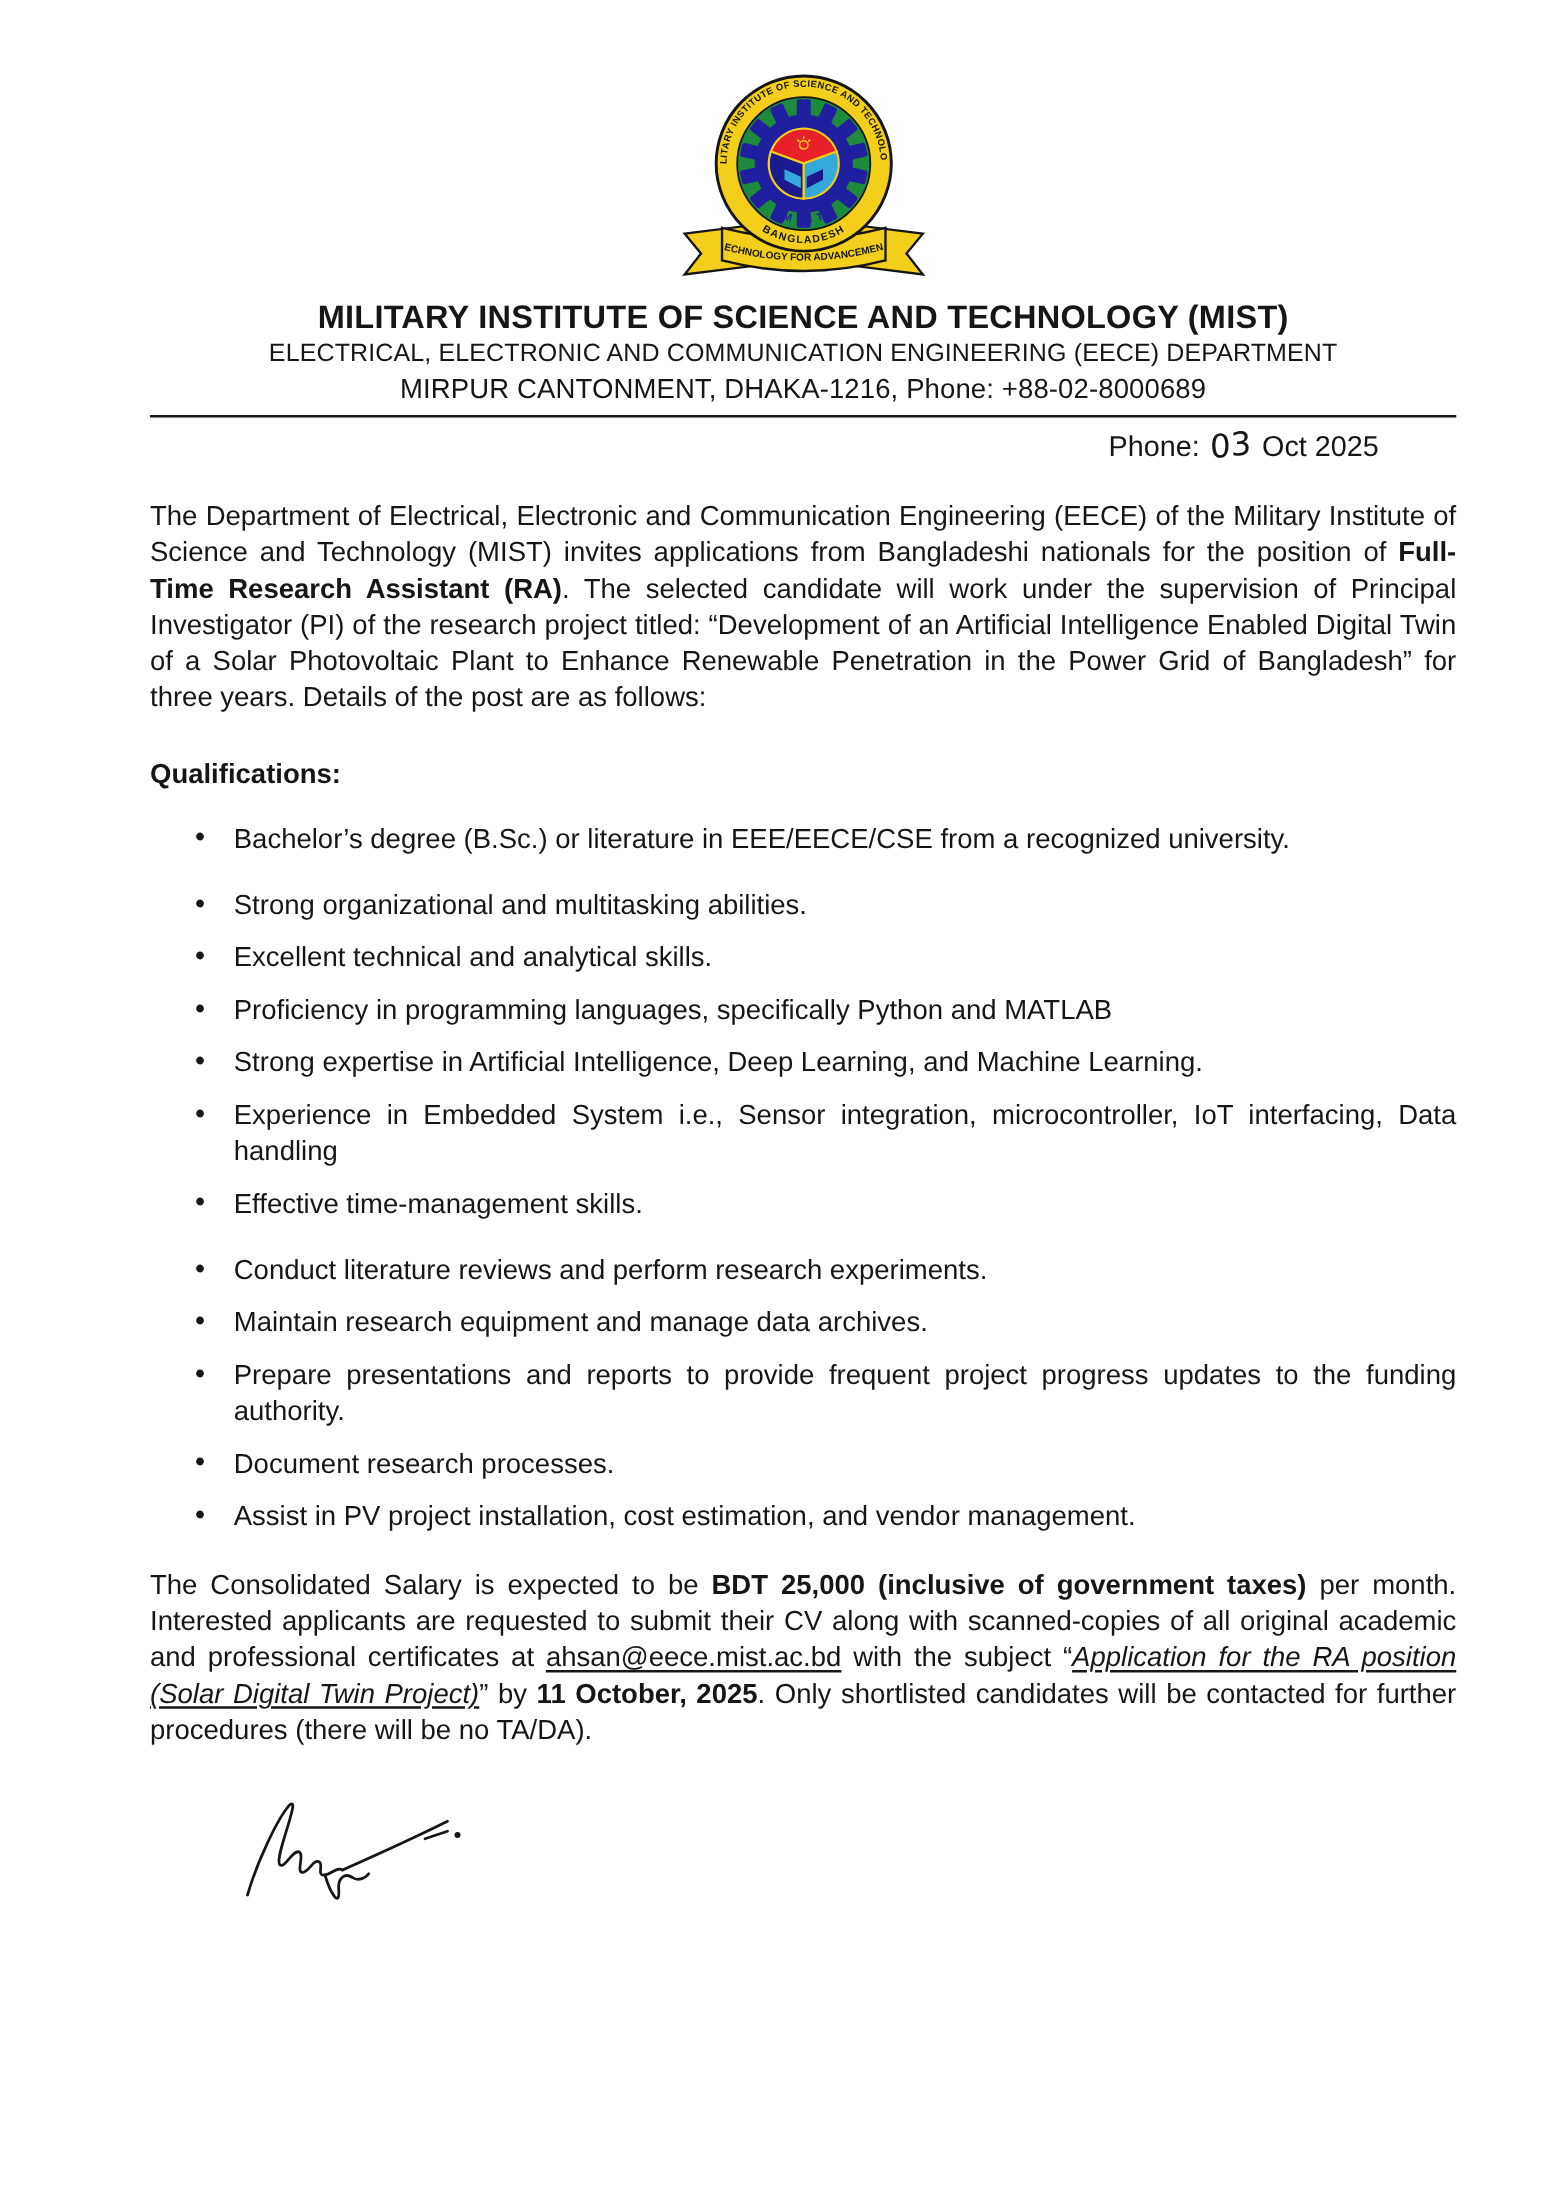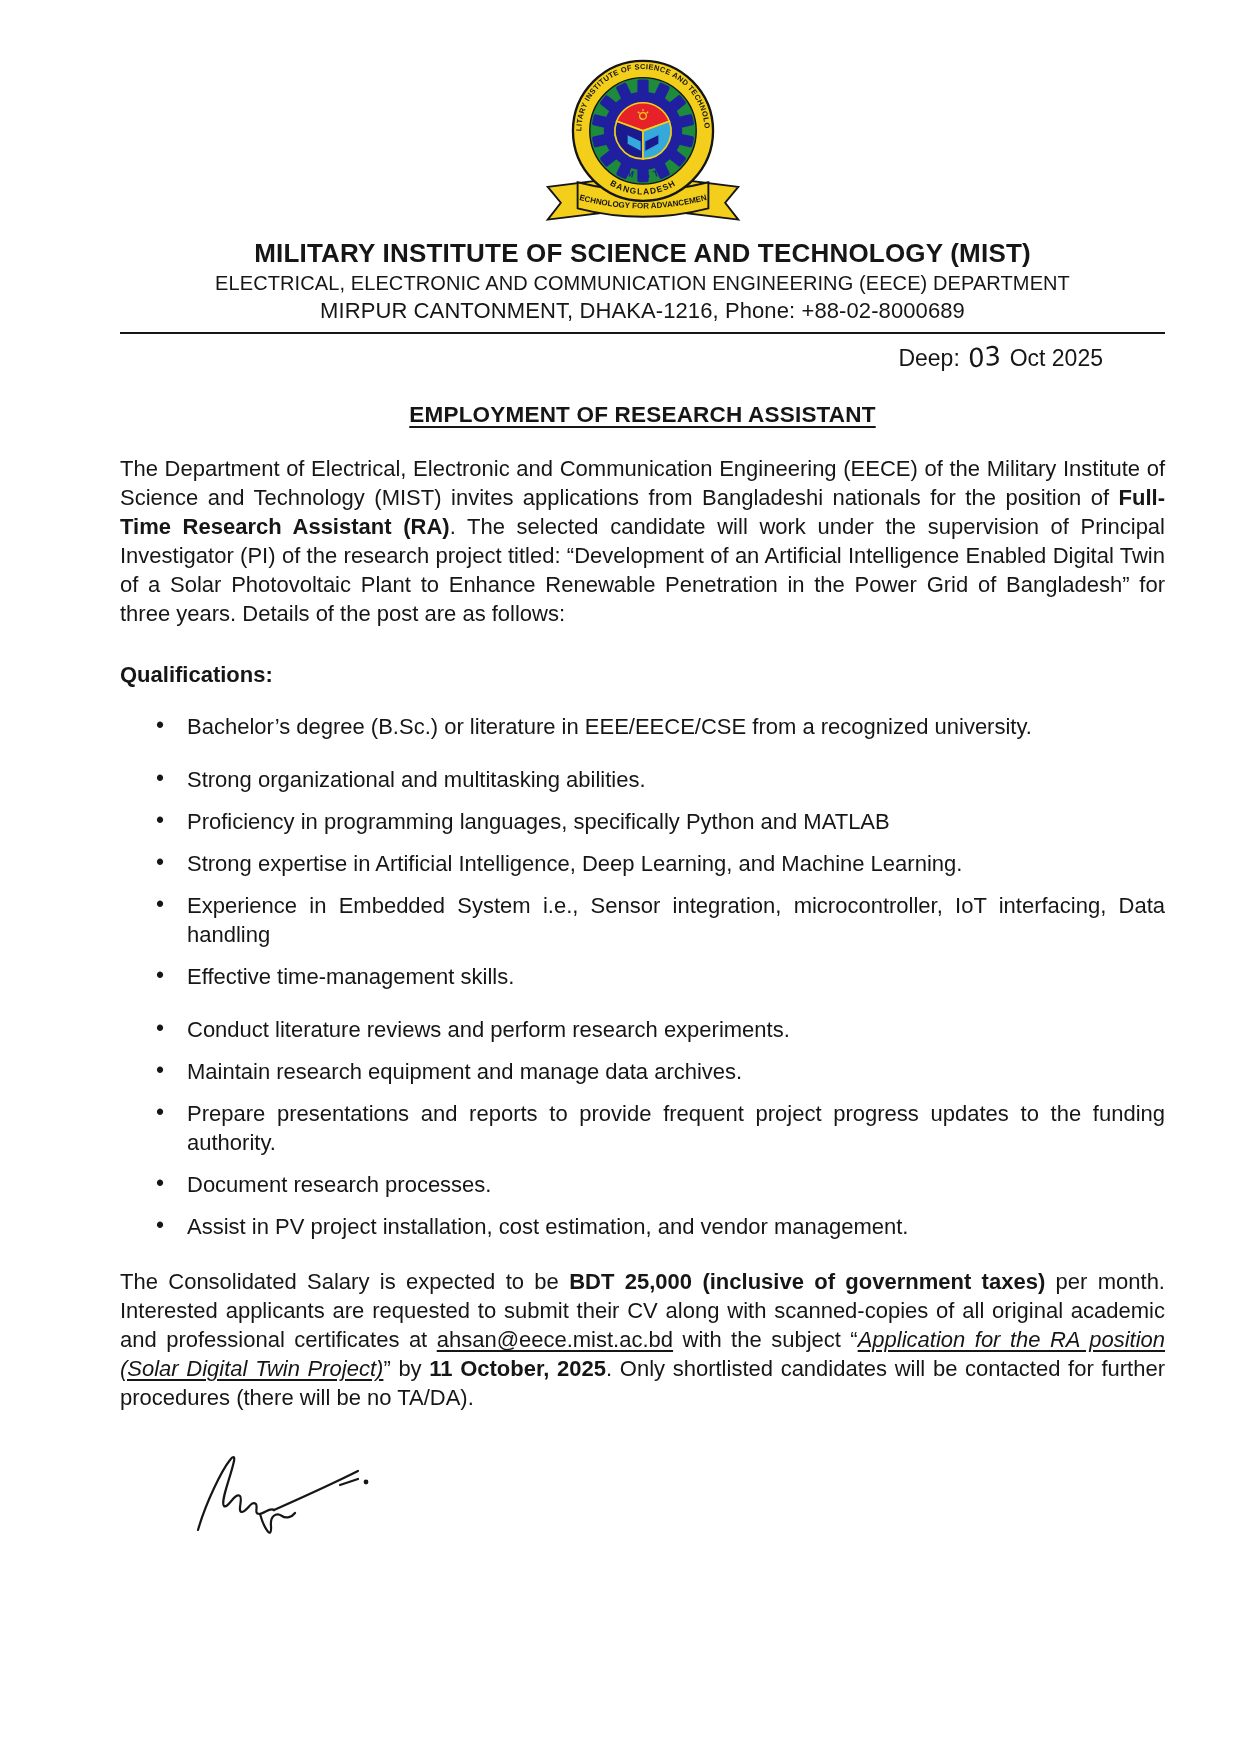--- a/index.html
+++ b/index.html
@@ -110,38 +110,38 @@
             <textPath href="#arcMist" startOffset="50%" text-anchor="middle">M    I    S    T</textPath>
           </text>
         </svg>
       </div>
       <div class="inst-title">MILITARY INSTITUTE OF SCIENCE AND TECHNOLOGY (MIST)</div>
       <div class="dept-line">ELECTRICAL, ELECTRONIC AND COMMUNICATION ENGINEERING (EECE) DEPARTMENT</div>
       <div class="addr-line">MIRPUR CANTONMENT, DHAKA-1216, Phone: +88-02-8000689</div>
     </div>
 
     <div class="date-line">
-      <span>Deep:</span>
+      <span>Phone:</span>
       <span class="hand">03</span>
       <span>Oct 2025</span>
     </div>
 
-    <div class="doc-title">EMPLOYMENT OF RESEARCH ASSISTANT</div>
 
     <p class="para"><span>The Department of Electrical, Electronic and Communication Engineering (EECE) of the Military Institute of Science and Technology (MIST) invites applications from Bangladeshi nationals for the position of </span><span class="b">Full-Time Research Assistant (RA)</span><span>. The selected candidate will work under the supervision of Principal Investigator (PI) of the research project titled: “Development of an Artificial Intelligence Enabled Digital Twin of a Solar Photovoltaic Plant to Enhance Renewable Penetration in the Power Grid of Bangladesh” for three years. Details of the post are as follows:</span></p>
 
     <div class="sec-heading">Qualifications:</div>
     <ul class="doc-list">
 
     <li>Bachelor’s degree (B.Sc.) or literature in EEE/EECE/CSE from a recognized university.</li>
       </ul>
 
     <ul class="doc-list">
 
     <li>Strong organizational and multitasking abilities.</li>
+        <li>Excellent technical and analytical skills.</li>
         <li>Proficiency in programming languages, specifically Python and MATLAB</li>
         <li>Strong expertise in Artificial Intelligence, Deep Learning, and Machine Learning.</li>
         <li>Experience in Embedded System i.e., Sensor integration, microcontroller, IoT interfacing, Data handling</li>
         <li>Effective time-management skills.</li>
       </ul>
 
     <ul class="doc-list">
 
     <li>Conduct literature reviews and perform research experiments.</li>
         <li>Maintain research equipment and manage data archives.</li>

